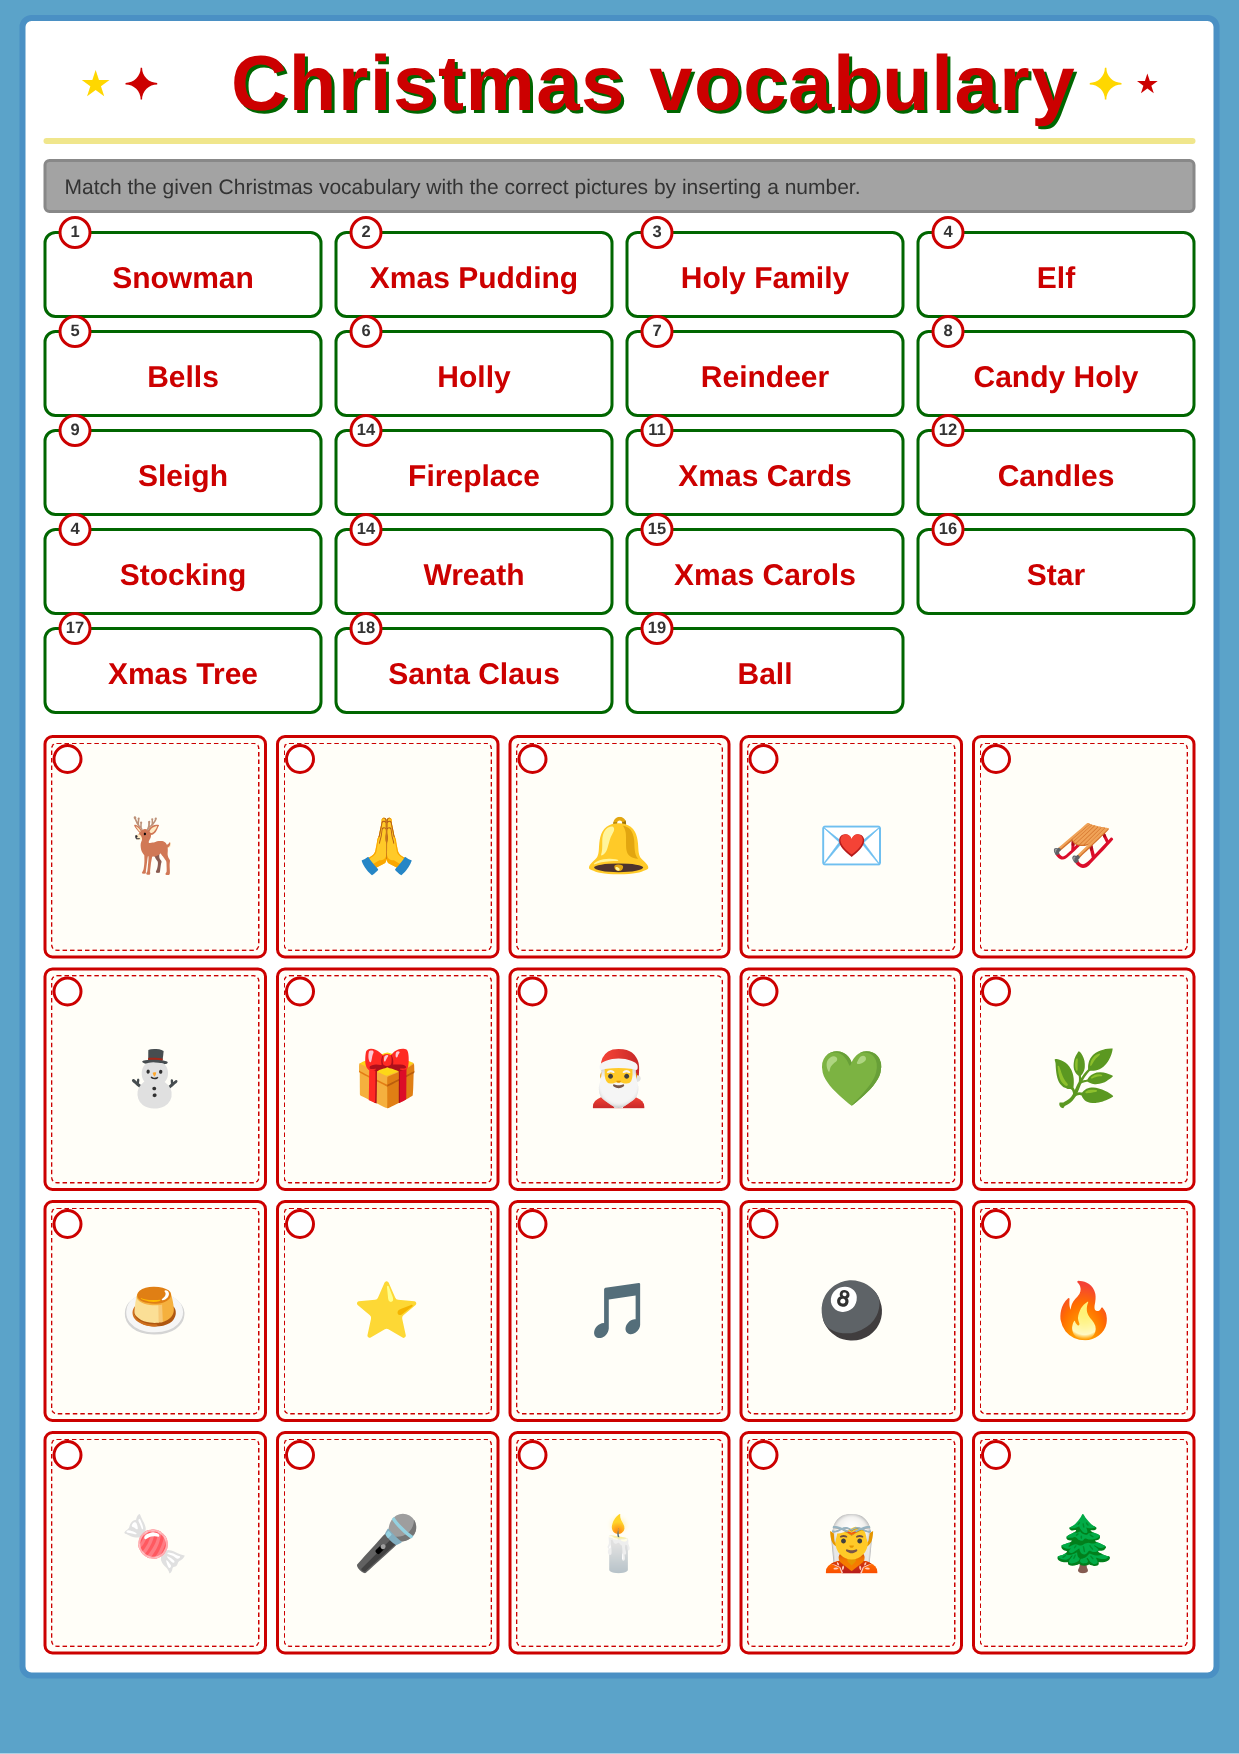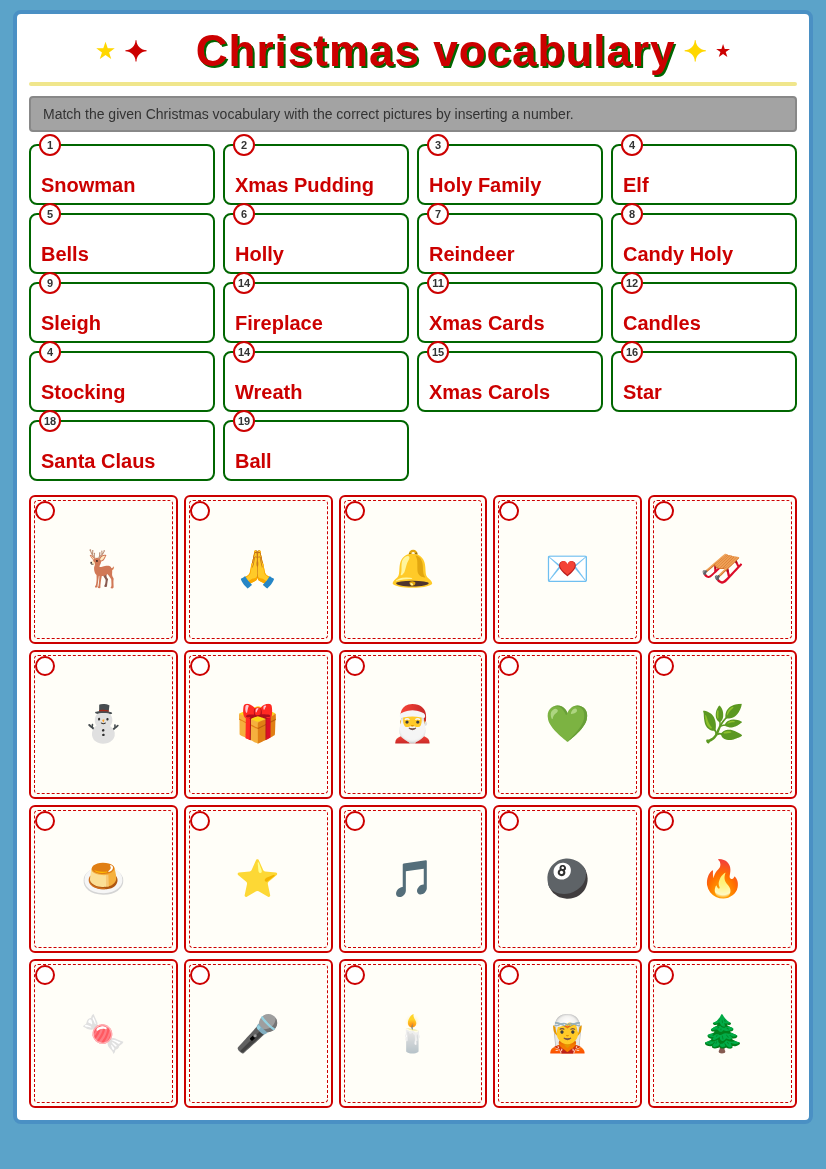--- a/index.html
+++ b/index.html
@@ -17,21 +17,21 @@
       padding: 12px;
       width: 800px;
       margin: 0 auto;
     }
     .title-area {
       text-align: center;
       margin-bottom: 10px;
       position: relative;
     }
     .title {
-      font-size: 44px;
+      font-size: 52px;
       font-weight: bold;
       color: #cc0000;
       font-family: 'Comic Sans MS', cursive, sans-serif;
       text-shadow: 2px 2px 0 #006600;
       letter-spacing: 1px;
       margin-left: 40px;
     }
     .instructions-box {
       border: 2px solid #888;
       border-radius: 4px;
@@ -71,23 +71,23 @@
       justify-content: center;
       font-size: 11px;
       font-weight: bold;
       color: #333;
     }
     .vocab-label {
       font-size: 20px;
       font-weight: bold;
       color: #cc0000;
       font-family: 'Comic Sans MS', cursive, sans-serif;
-      margin-top: 22px;
+      margin-top: 6px;
       width: 100%;
-      text-align: left;
+      text-align: center;
     }
     .images-section {
       margin-top: 4px;
     }
     .images-grid {
       display: grid;
       grid-template-columns: repeat(5, 1fr);
       gap: 6px;
     }
     .image-cell {
@@ -232,20 +232,24 @@
     </div>
       <div class="vocab-item">
       <span class="vocab-number">15</span>
       <span class="vocab-label">Xmas Carols</span>
     </div>
       <div class="vocab-item">
       <span class="vocab-number">16</span>
       <span class="vocab-label">Star</span>
     </div>
       <div class="vocab-item">
+      <span class="vocab-number">17</span>
+      <span class="vocab-label">Xmas Tree</span>
+    </div>
+      <div class="vocab-item">
       <span class="vocab-number">18</span>
       <span class="vocab-label">Santa Claus</span>
     </div>
       <div class="vocab-item">
       <span class="vocab-number">19</span>
       <span class="vocab-label">Ball</span>
     </div>
     </div>
 
   <div class="images-section">

